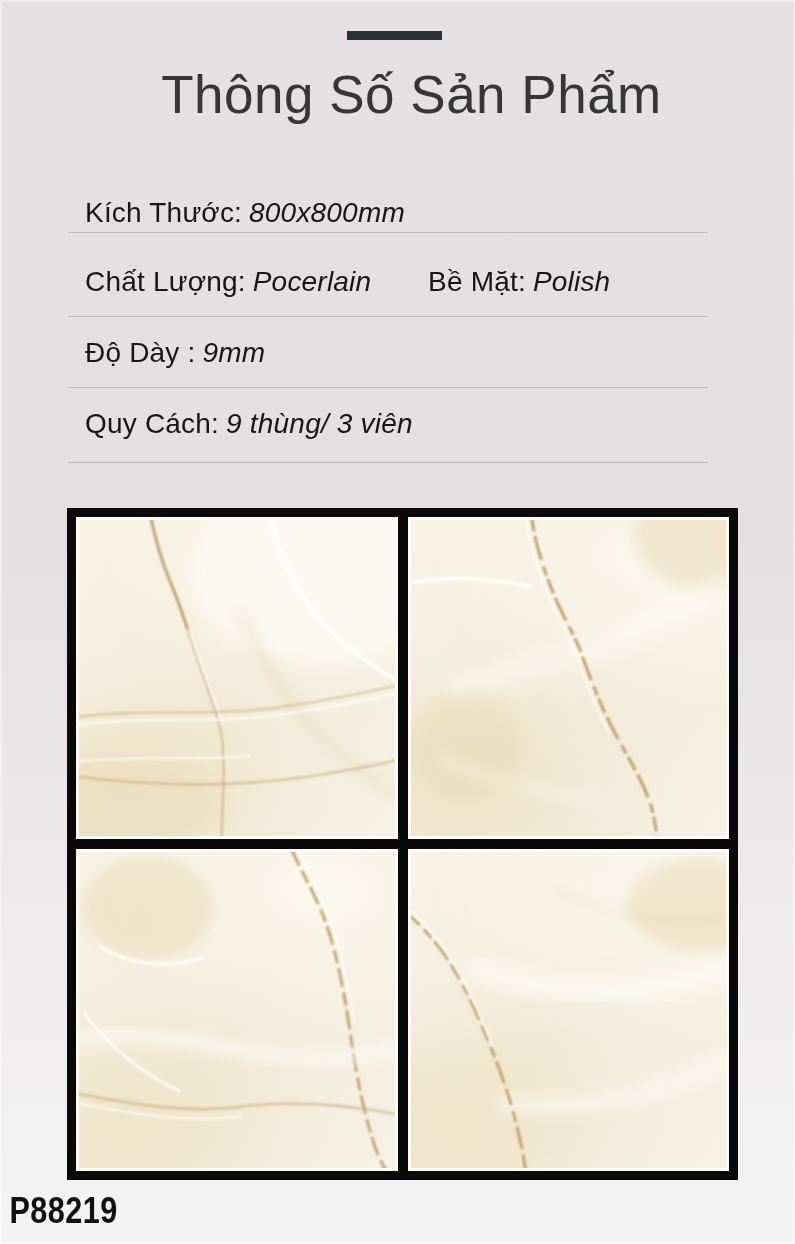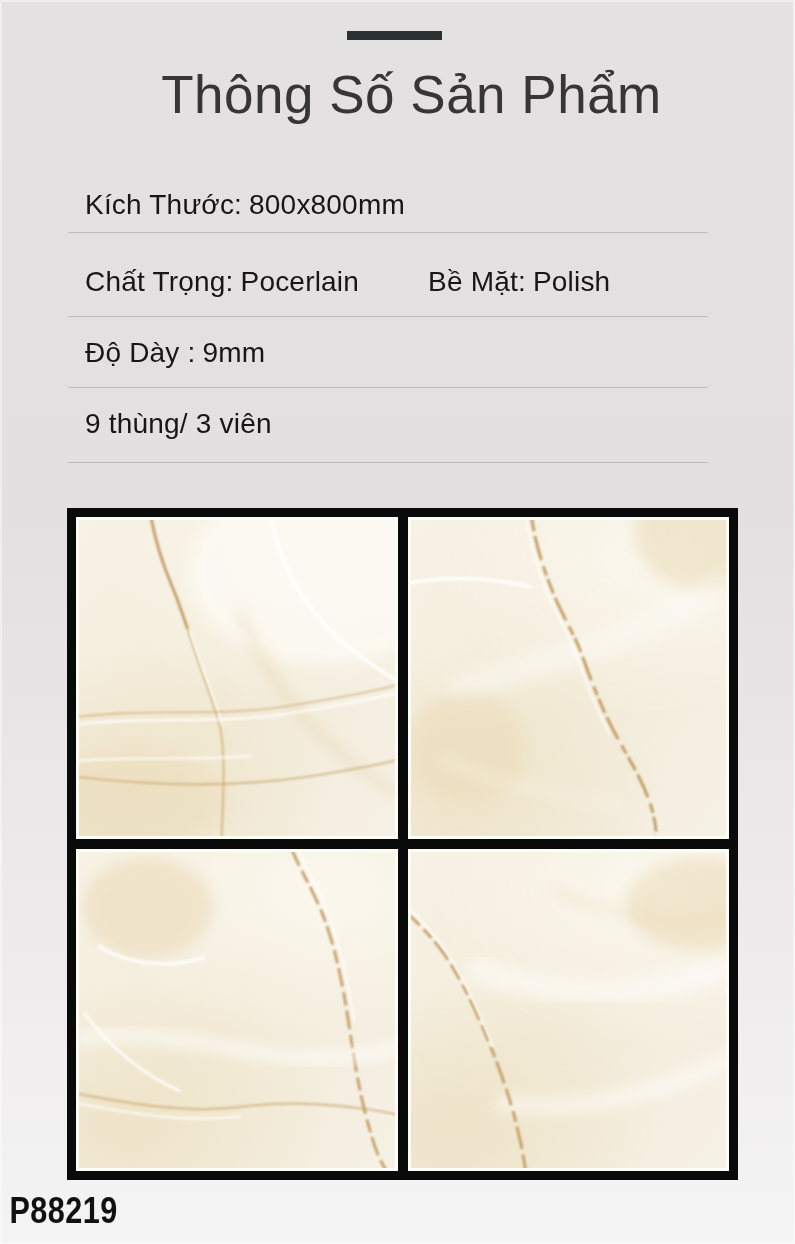--- a/index.html
+++ b/index.html
@@ -26,21 +26,21 @@
     text-align:center; font-size:53px; font-weight:500;
     letter-spacing:0.5px; color:var(--title,#363636);padding-left:28px;
   }
 
   .spec-row {
     position:absolute; display:flex; align-items:baseline; gap:7px;
     font-size:28px; font-weight:500; color:var(--text,#161616);
     line-height:34px; letter-spacing:0.2px; white-space:nowrap;
   }
   .spec-label { font-weight:500; }
-  .spec-value { font-weight:500; }
+  .spec-value { font-weight:500;font-style:italic; }
 
   .divider {
     position:absolute; left:68px; width:640px; height:1px;
     background:var(--divider,#bcbabb);
   }
 
   .tile-grid {
     position:absolute; left:67px; top:508px; width:671px; height:672px;
     background:var(--frame,#0a0a0a);
     display:grid; grid-template-columns:1fr 1fr; grid-template-rows:1fr 1fr;
@@ -65,43 +65,44 @@
 </style>
 </head>
 <body>
 
 <div class="page">
 
   <div class="accent-bar"></div>
 
   <h1 class="page-title">Thông Số Sản Phẩm</h1>
 
-  <div class="spec-row" style="left:85px; top:188px;">
+  <div class="spec-row" style="left:85px; top:196px;">
     <span class="spec-label">Kích Thước:</span>
     <span class="spec-value">800x800mm</span>
   </div>
   <div class="divider" style="top:232px;"></div>
 
   <div class="spec-row" style="left:85px; top:265px;">
-    <span class="spec-label">Chất Trọng:</span>
+    <span class="spec-label">Chất Lượng:</span>
     <span class="spec-value">Pocerlain</span>
   </div>
   <div class="spec-row" style="left:428px; top:265px;">
     <span class="spec-label">Bề Mặt:</span>
     <span class="spec-value">Polish</span>
   </div>
   <div class="divider" style="top:316px;"></div>
 
   <div class="spec-row" style="left:85px; top:336px;align-items:flex-end;">
     <span class="spec-label">Độ Dày :</span>
     <span class="spec-value">9mm</span>
   </div>
   <div class="divider" style="top:387px;"></div>
 
   <div class="spec-row" style="left:85px; top:407px;">
+    <span class="spec-label">Quy Cách:</span>
     <span class="spec-value">9 thùng/ 3 viên</span>
   </div>
   <div class="divider" style="top:462px;"></div>
 
   <div class="tile-grid">
 
     <div class="tile-cell">
       <svg viewBox="0 0 330 330" preserveAspectRatio="none">
         <defs>
           <filter id="t1soft" x="-40%" y="-40%" width="180%" height="180%">

